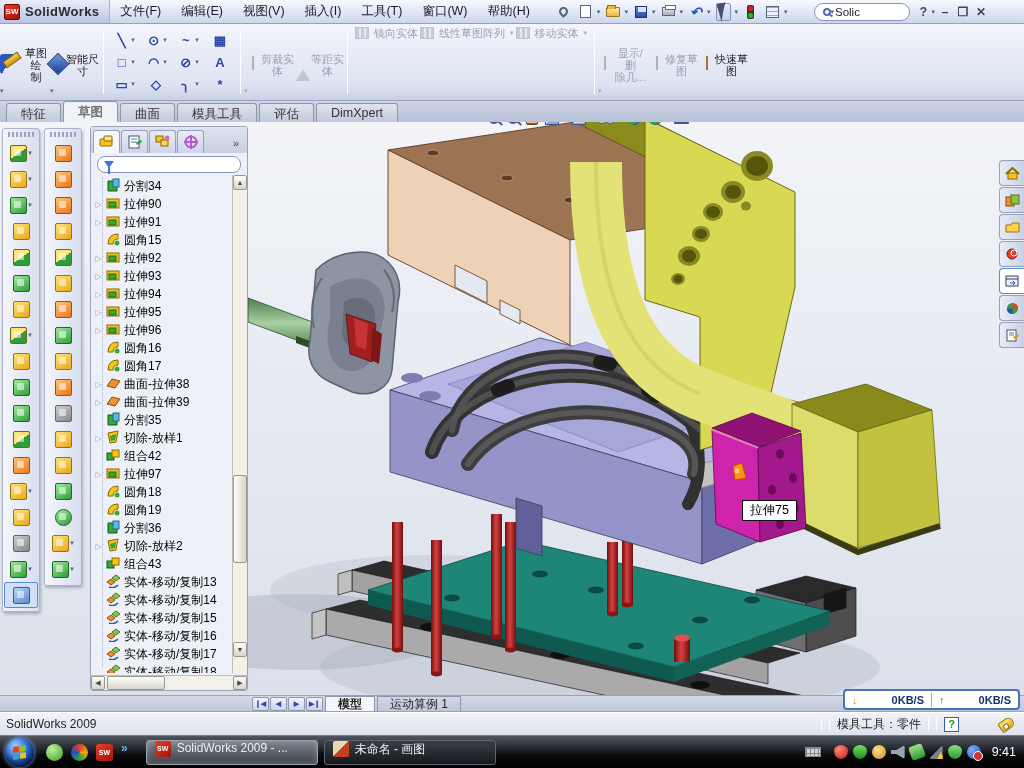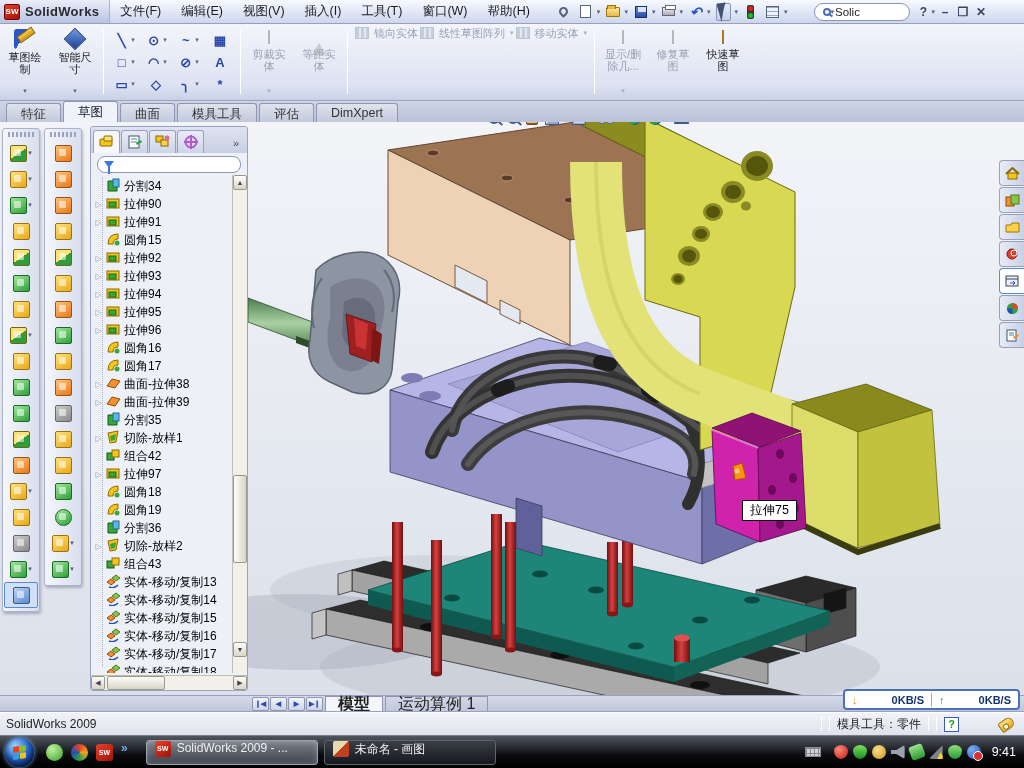--- a/index.html
+++ b/index.html
@@ -30,21 +30,21 @@
 .ic-check{width:13px;height:12px;background:#eef4ff;border:1px solid #567;background-image:linear-gradient(#9ab 1px,transparent 1px);background-size:100% 4px}
 .ic-ann{color:#8892aa;font-size:10px}
 #searchbox{display:flex;align-items:center;gap:0;background:#fff;border:1px solid #8a94b4;border-radius:9px;height:18px;padding:0 8px;margin:12px 4px;width:96px}
 .maglass{width:8px;height:8px;border:2px solid #4a70b8;border-radius:50%;position:relative;flex:none}
 .maglass:after{content:"";position:absolute;width:5px;height:2px;background:#4a70b8;right:-4px;bottom:-2px;transform:rotate(40deg)}
 #searchbox .val{font-size:11.5px;color:#222}
 .winbtn{font-size:12px;color:#3c4560;width:18px;text-align:center;font-weight:bold;cursor:default}
 
 #sketchbar{position:absolute;left:0;top:24px;width:1024px;height:77px;background:linear-gradient(#f3f5fb,#dde3f2 80%,#c9d1e6);border-bottom:1px solid #9aa2bc;z-index:29;display:flex;align-items:stretch}
 .tsep{width:1px;background:#b4bbd2;border-right:1px solid #fff;margin:6px 3px}
-.sbtn{width:50px;display:flex;flex-direction:column;align-items:center;padding-top:5px;font-size:11px;line-height:12px;text-align:center;color:#1a1a22;position:relative}
+.sbtn{width:50px;display:flex;flex-direction:row;align-items:center;padding-top:5px;font-size:11px;line-height:12px;text-align:center;color:#1a1a22;position:relative}
 .sbtn .lbl{white-space:pre-line}
 .sbtn.dis{color:#99a1b6}
 .sbtn .dd{font-size:7px;color:#667;position:absolute;bottom:3px}
 .sbtn.dis .dd{color:#aab}
 .bico{width:22px;height:20px;margin-bottom:2px;position:relative;flex:none}
 .bico.c-sketch{background:linear-gradient(120deg,#2a56c8 40%,transparent 40%);border-radius:3px}
 .bico.c-sketch:after{content:"";position:absolute;right:1px;top:2px;width:16px;height:6px;background:linear-gradient(#ffd24a,#c89010);transform:rotate(-35deg);border:1px solid #8a6400}
 .bico.c-dim{width:16px;height:16px;margin:2px 0 4px;background:linear-gradient(135deg,#6f9ae0,#1c3f96);transform:rotate(45deg);border:1px solid #16306e}
 .gico{width:15px;height:15px;margin:2px auto;position:relative;opacity:.85}
 .gico.gray{filter:grayscale(1);opacity:.45}
@@ -59,21 +59,21 @@
 .stackrow .dd2{font-size:7px;color:#aab;margin-left:auto}
 
 #entgrid{display:grid;grid-template-rows:repeat(3,22px);grid-auto-flow:column;align-content:center;gap:0 2px;padding:0 2px}
 .ent{display:flex;align-items:center;font-size:13px;color:#2a46a8;width:30px;justify-content:center;gap:1px}
 .ent .g{width:17px;text-align:center;font-weight:bold}
 .ent .dd{font-size:7px;color:#667}
 #watermark{position:absolute;right:14px;top:26px;font-family:"DejaVu Serif",serif;font-style:italic;font-size:62px;color:#c9cfdd;z-index:28;line-height:60px}
 
 #cmdtabs{position:absolute;left:0;top:101px;width:1024px;height:21px;background:linear-gradient(#cfd5e6,#b9c1d8);z-index:28;display:flex;align-items:flex-end;padding-left:6px}
 .ctab{height:19px;padding:2px 14px;font-size:12.5px;color:#333;background:linear-gradient(#dfe3ee,#c2c9dc);border:1px solid #8e96b2;border-bottom:none;border-radius:3px 3px 0 0;margin-right:2px}
-.ctab.active{background:#f0f2f9;color:#0f172a;height:21px;font-weight:normal}
+.ctab.active{background:#f0f2f9;color:#737373;height:21px;font-weight:bold}
 
 #main{position:absolute;left:0;top:122px;width:1024px;height:573px;background:linear-gradient(#f2f4f8,#dbe0ea);overflow:hidden}
 #scene{position:absolute;left:0;top:0;z-index:1}
 
 .vtoolbar{position:absolute;width:38px;background:linear-gradient(90deg,#f4f6fb,#d8deee);border:1px solid #aab2cc;border-radius:3px;box-shadow:1px 2px 3px rgba(60,70,100,.35);z-index:6;display:flex;flex-direction:column;align-items:center;padding:3px 0}
 .grip{width:26px;height:5px;margin-bottom:3px;background:repeating-linear-gradient(90deg,#9aa4c0 0 2px,transparent 2px 4px)}
 .vitem{width:34px;height:26px;display:flex;align-items:center;justify-content:center;gap:1px;border-radius:2px}
 .vitem.pressed{background:#cfe0f8;border:1px solid #5a8ad0}
 .vdd{font-size:7px;color:#56607a}
 .pico{width:17px;height:17px;border-radius:2px;position:relative}
@@ -133,21 +133,21 @@
 
 #tooltip{position:absolute;left:742px;top:500px;background:#fff;border:1px solid #111;padding:1px 7px;font-size:12.5px;color:#000;z-index:21}
 #netwidget{position:absolute;left:843px;top:689px;width:177px;height:21px;background:#fff;border:2px solid #4a72b8;border-radius:4px;display:flex;align-items:center;z-index:40;font-size:11px;font-weight:bold;color:#14336e}
 #netwidget .half{flex:1;display:flex;align-items:center;justify-content:space-between;padding:0 7px}
 #netwidget .div{width:1px;height:14px;background:#9ab}
 .dna{color:#e09010}.una{color:#2aa02a}
 
 #docbar{position:absolute;left:0;top:695px;width:1024px;height:17px;background:linear-gradient(#d4d9e8,#bfc6da);border-top:1px solid #9aa2bc;display:flex;align-items:stretch;z-index:25}
 #navbtns{display:flex;gap:1px;margin-left:252px;align-items:center}
 .nbtn{width:17px;height:14px;background:linear-gradient(#f2f4fa,#cdd4e6);border:1px solid #8e96b2;border-radius:2px;font-size:7px;color:#2a4ab0;display:flex;align-items:center;justify-content:center;font-weight:bold}
-.dtab{padding:1px 12px;font-size:16px;color:#222;border:1px solid #8e96b2;border-bottom:none;background:linear-gradient(#d8dde c,#c2c9dc);margin-left:2px;display:flex;align-items:center}
+.dtab{padding:1px 12px;font-size:12px;color:#222;border:1px solid #8e96b2;border-bottom:none;background:linear-gradient(#d8dde c,#c2c9dc);margin-left:2px;display:flex;align-items:center}
 .dtab.active{background:#f4f6fb;font-weight:bold}
 
 #statusbar{position:absolute;left:0;top:712px;width:1024px;height:23px;background:linear-gradient(#f2f3f8,#dfe2ec);border-top:1px solid #fff;box-shadow:0 -1px 0 #9aa2bc;display:flex;align-items:center;font-size:12px;color:#222;z-index:25}
 #statusbar .lt{padding-left:6px}
 #statusbar .rt{margin-left:auto;display:flex;align-items:center;gap:7px;padding-right:10px}
 .ssep{width:1px;height:14px;background:#aab;border-right:1px solid #fff}
 .qbox{width:15px;height:15px;border:1px solid #3a5ac0;background:#fff;color:#1a9a1a;font-size:11px;font-weight:bold;text-align:center;line-height:13px}
 .tagico{width:15px;height:11px;background:linear-gradient(#ffe27a,#e8a818);border:1px solid #9a7410;border-radius:2px 5px 5px 2px;transform:rotate(-35deg);position:relative}
 .tagico:after{content:"";position:absolute;left:2px;top:3px;width:4px;height:4px;border-radius:50%;background:#fff;border:1px solid #9a7410}
 

